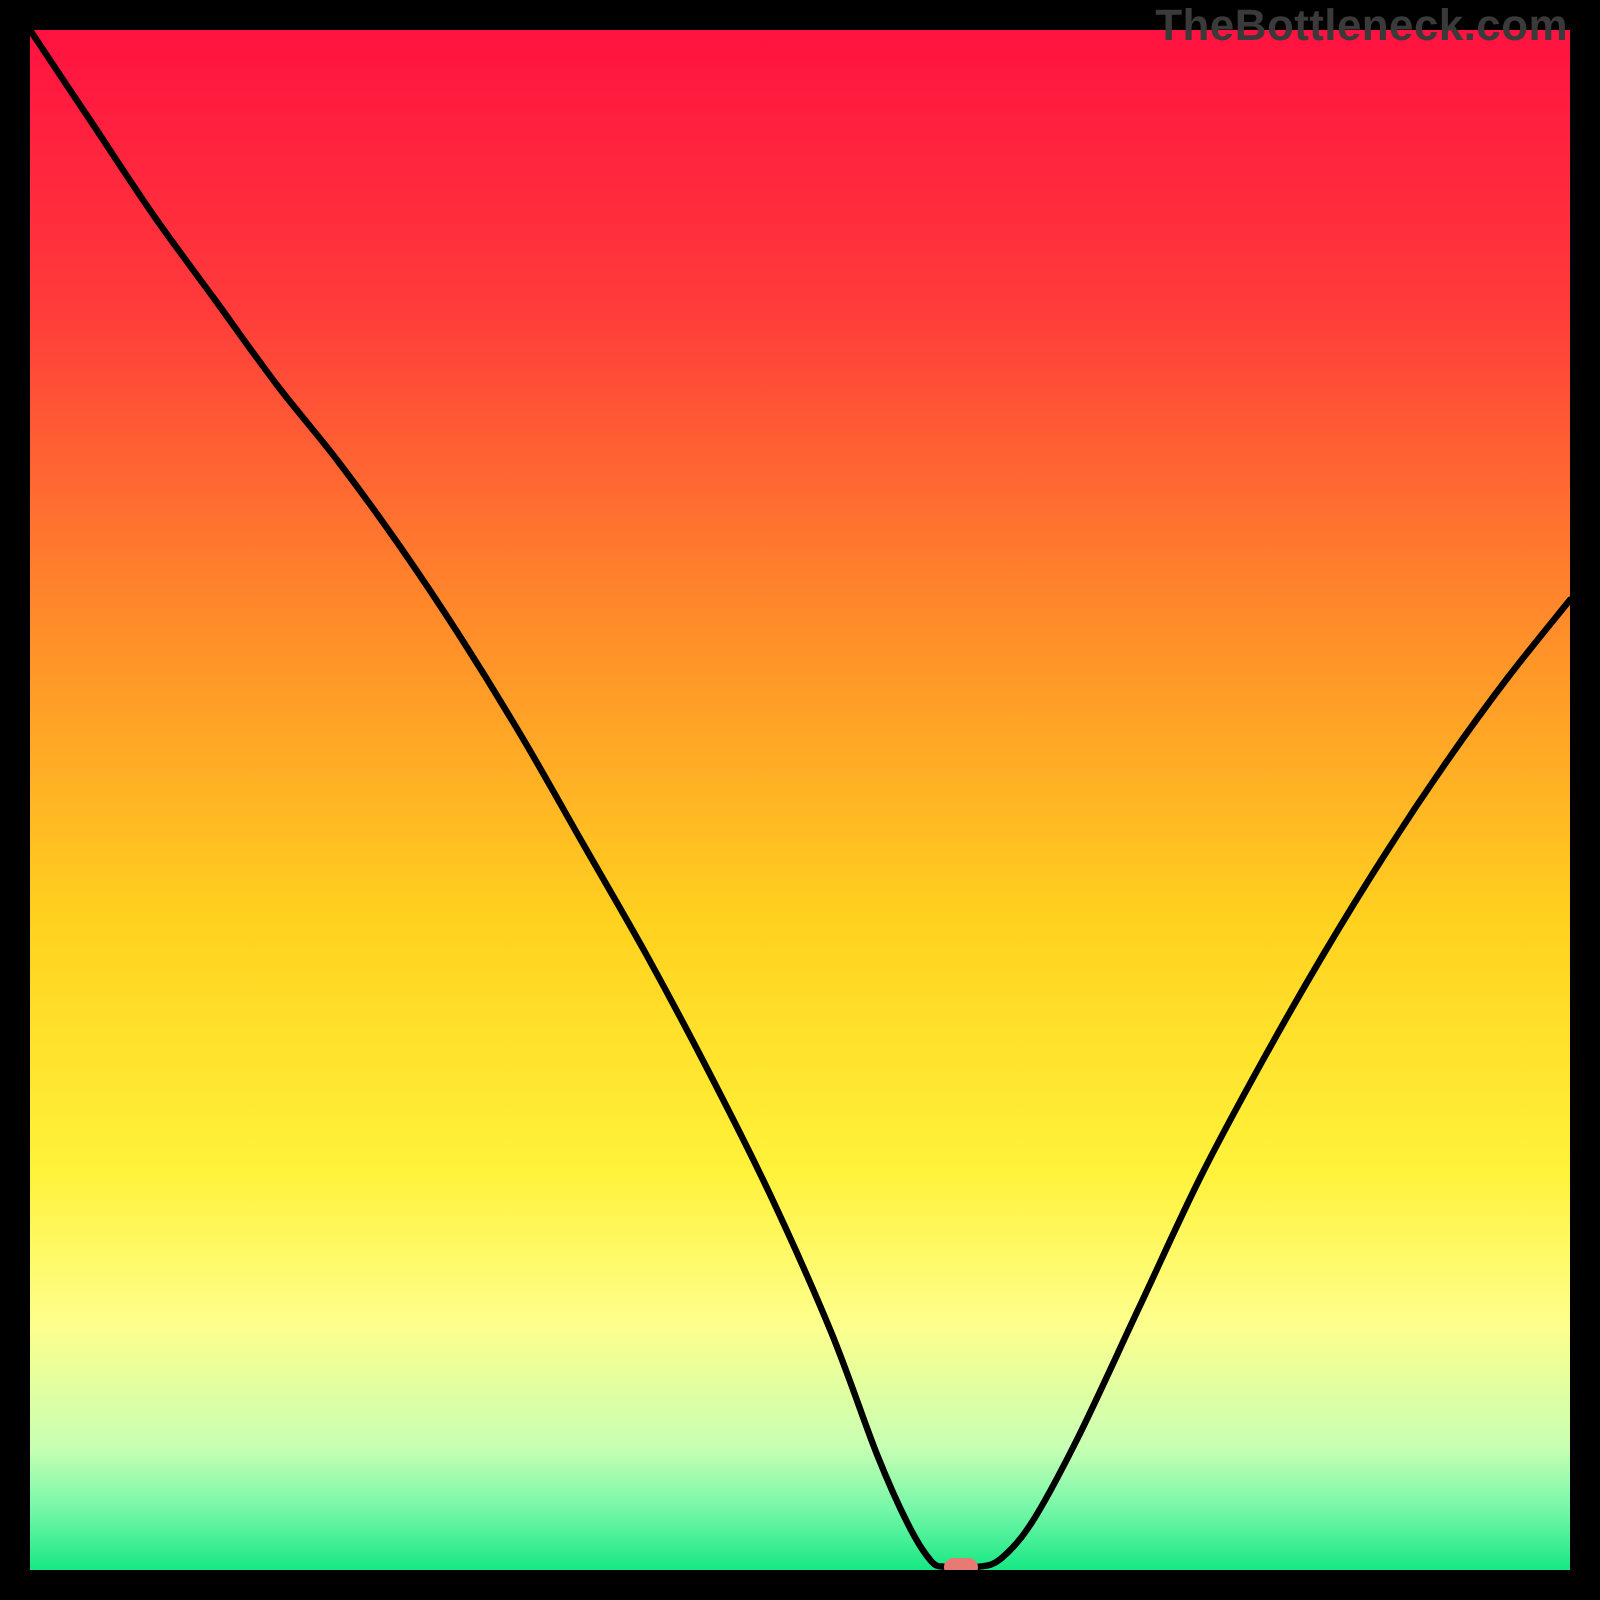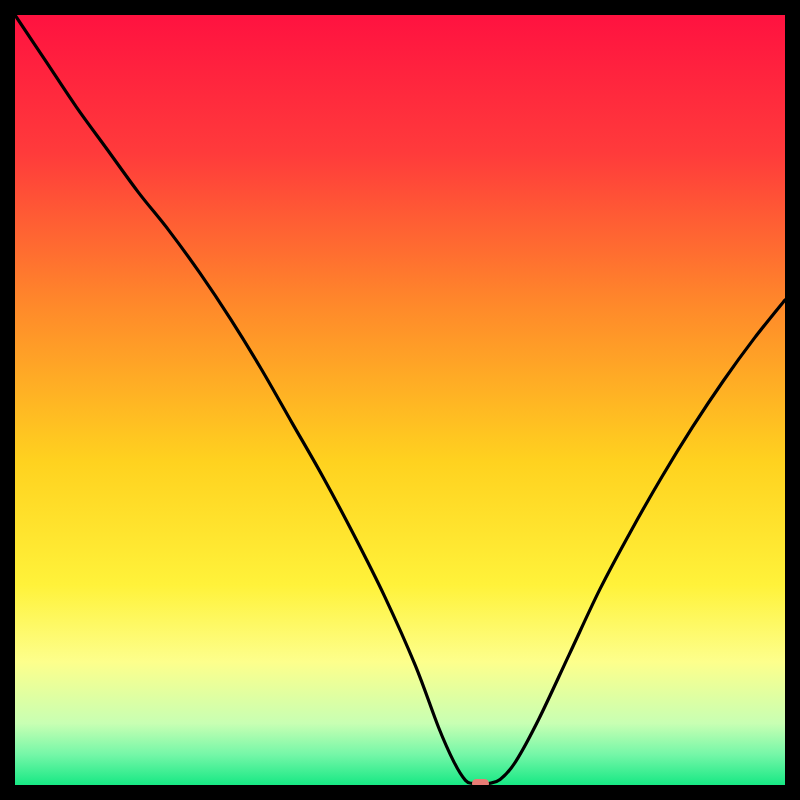--- a/index.html
+++ b/index.html
@@ -81,14 +81,15 @@
     </svg>
 
     <svg class="curve-svg" viewBox="0 0 770 770" preserveAspectRatio="none">
       <path id="curve-path" d="M 0 0 C 5.133333333333334 7.700000000000007, 20.53333333333333 30.800000000000047, 30.8 46.200000000000045 C 41.06666666666667 61.600000000000044, 51.333333333333336 77.64166666666665, 61.6 92.39999999999998 C 71.86666666666667 107.1583333333333, 82.13333333333333 120.63333333333333, 92.39999999999999 134.75 C 102.66666666666666 148.86666666666667, 112.93333333333334 163.62500000000003, 123.2 177.10000000000002 C 133.46666666666667 190.57500000000002, 143.73333333333335 202.12500000000003, 154 215.60000000000002 C 164.26666666666665 229.07500000000002, 174.5333333333333 243.1916666666666, 184.79999999999998 257.94999999999993 C 195.06666666666666 272.70833333333326, 205.33333333333334 288.10833333333335, 215.60000000000002 304.15000000000003 C 225.8666666666667 320.1916666666667, 236.13333333333335 336.875, 246.4 354.2 C 256.6666666666667 371.525, 266.93333333333334 390.1333333333333, 277.2 408.1 C 287.46666666666664 426.0666666666667, 297.73333333333335 443.39166666666665, 308 462 C 318.26666666666665 480.60833333333335, 328.53333333333336 499.85833333333335, 338.8 519.75 C 349.06666666666666 539.6416666666667, 359.3333333333333 559.5333333333333, 369.59999999999997 581.35 C 379.8666666666666 603.1666666666667, 391.4166666666667 628.8333333333333, 400.40000000000003 650.65 C 409.3833333333334 672.4666666666667, 417.08333333333337 696.2083333333334, 423.50000000000006 712.25 C 429.91666666666674 728.2916666666666, 434.4083333333333 738.045, 438.9 746.9 C 443.39166666666665 755.755, 447.2416666666667 761.7866666666666, 450.45 765.38 C 453.6583333333333 768.9733333333334, 454.29999999999995 767.9466666666667, 458.15 768.46 C 462 768.9733333333334, 469.05833333333334 769.1016666666667, 473.55 768.46 C 478.0416666666667 767.8183333333334, 480.60833333333335 768.2033333333334, 485.1 764.61 C 489.5916666666667 761.0166666666667, 494.0833333333333 756.91, 500.5 746.9 C 506.9166666666667 736.89, 514.6166666666667 722.5166666666667, 523.6 704.55 C 532.5833333333334 686.5833333333333, 544.1333333333333 660.9166666666667, 554.4 639.1 C 564.6666666666666 617.2833333333333, 574.9333333333334 594.1833333333333, 585.2 573.65 C 595.4666666666667 553.1166666666667, 605.7333333333333 534.5083333333333, 616 515.9 C 626.2666666666667 497.29166666666663, 636.5333333333333 479.325, 646.8 462 C 657.0666666666666 444.675, 667.3333333333334 427.9916666666667, 677.6 411.95 C 687.8666666666667 395.9083333333333, 698.1333333333333 380.5083333333333, 708.4 365.75 C 718.6666666666666 350.9916666666667, 728.9333333333333 336.87500000000006, 739.1999999999999 323.40000000000003 C 749.4666666666666 309.925, 764.8666666666667 291.31666666666666, 770 284.9" fill="none" stroke="#000" stroke-width="3.2" stroke-linejoin="round" stroke-linecap="round"></path>
     </svg>
 
     <div class="min-marker" id="min-marker" style="width: 16.94px; height: 8.47px; left: 457.38px; top: 764.225px;"></div>
 
   </div>
 
+  <div class="domain-label">TheBottleneck.com</div>
 
 </div>
 
 </body></html>

